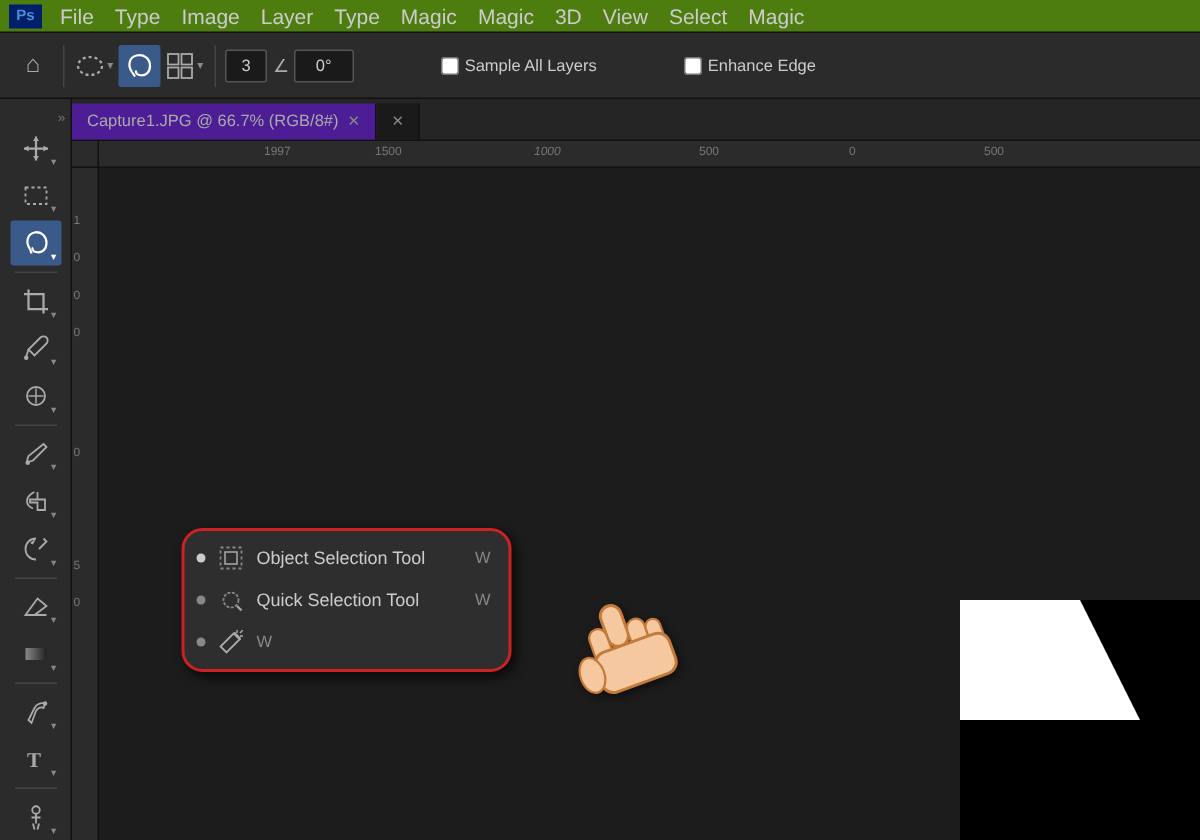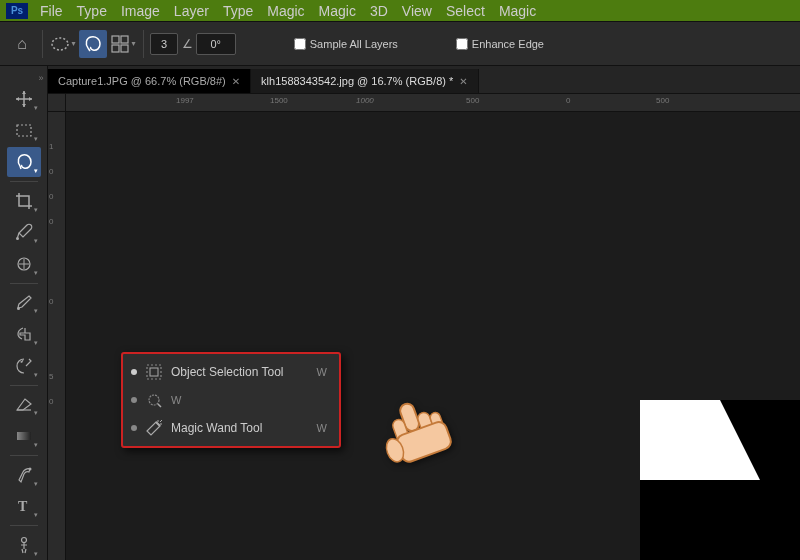--- a/index.html
+++ b/index.html
@@ -218,21 +218,21 @@
       border-bottom: 1px solid #111;
     }
     .tab {
       height: 24px;
       padding: 0 10px;
       display: flex;
       align-items: center;
       gap: 6px;
       font-size: 11px;
       color: #aaa;
-      background: #000000;
+      background: #4c1d95;
       border-right: 1px solid #111;
       cursor: pointer;
     }
     .tab.active {
       background: #1a1a1a;
       color: #ddd;
     }
     .tab-close {
       font-size: 10px;
       color: #888;
@@ -335,21 +335,21 @@
       border-color: transparent #000 transparent transparent;
     }
 
     
     #context-menu {
       position: absolute;
       top: 240px;
       left: 55px;
       background: #2e2e2e;
       border: 2px solid #cc2222;
-      border-radius: 3px;
+      border-radius: 14px;
       padding: 4px 0;
       z-index: 100;
       min-width: 220px;
       box-shadow: 3px 3px 8px rgba(0,0,0,0.7);
     }
     .ctx-menu-item {
       display: flex;
       align-items: center;
       padding: 5px 12px 5px 8px;
       cursor: pointer;
@@ -610,34 +610,33 @@
   </div>
 
   <div id="content-area">
 
     <div id="tab-bar">
       <div class="tab">
         <span>Capture1.JPG @ 66.7% (RGB/8#)</span>
         <span class="tab-close">✕</span>
       </div>
       <div class="tab active">
-        <span>klh1588343542.jpg @ 16.7% (RGB/8) *</span>
         <span class="tab-close">✕</span>
       </div>
     </div>
 
     <div id="canvas-wrapper">
 
       <div id="ruler-corner"></div>
 
       <div id="top-ruler">
         <div class="top-ruler-content">
           <span class="ruler-label" style="left:20px;margin-top:19px;">2500</span>
           <span class="ruler-label" style="left:110px;">1997</span>
-          <span class="ruler-label" style="left:204px;">1500</span>
+          <span class="ruler-label" style="left:184px;">1500</span>
           <span class="ruler-label" style="left:290px;font-style:italic;">1000</span>
           <span class="ruler-label" style="left:400px;">500</span>
           <span class="ruler-label" style="left:500px;">0</span>
           <span class="ruler-label" style="left:590px;">500</span>
         </div>
       </div>
 
       <div id="left-ruler">
         <span class="left-ruler-label" style="top:30px;">1</span>
         <span class="left-ruler-label" style="top:55px;">0</span>
@@ -671,35 +670,35 @@
           </div>
 
           <div class="ctx-menu-item">
             <div class="ctx-dot"></div>
             <div class="ctx-item-icon">
               <svg width="16" height="16" viewBox="0 0 16 16">
                 <circle cx="8" cy="8" r="5" fill="none" stroke="#888" stroke-width="1.2" stroke-dasharray="2,1"></circle>
                 <path d="M12,12 L15,15" stroke="#aaa" stroke-width="1.5"></path>
               </svg>
             </div>
+            <span class="ctx-item-label">Quick Selection Tool</span>
             <span class="ctx-item-shortcut">W</span>
           </div>
 
           <div class="ctx-menu-item">
             <div class="ctx-dot"></div>
             <div class="ctx-item-icon">
               <svg width="16" height="16" viewBox="0 0 16 16">
                 <path d="M10,2 L14,6 L5,15 L1,11 Z" fill="none" stroke="#aaa" stroke-width="1.2"></path>
                 <path d="M10,2 L14,6" stroke="#aaa" stroke-width="2"></path>
                 <line x1="14" y1="2" x2="16" y2="0" stroke="#aaa" stroke-width="1"></line>
                 <line x1="14" y1="4" x2="16" y2="4" stroke="#aaa" stroke-width="1"></line>
                 <line x1="12" y1="2" x2="12" y2="0" stroke="#aaa" stroke-width="1"></line>
               </svg>
             </div>
-            <span class="ctx-item-label">Magic Wand Tool</span>
             <span class="ctx-item-shortcut">W</span>
           </div>
         </div>
 
         <div id="hand-cursor">
           <svg class="hand-svg" width="80" height="80" viewBox="0 0 80 80">
 
             <g transform="rotate(-20, 40, 40)">
 
               <rect x="32" y="10" width="14" height="28" rx="7" ry="7" fill="#f5c8a0" stroke="#c47a3a" stroke-width="2"></rect>

